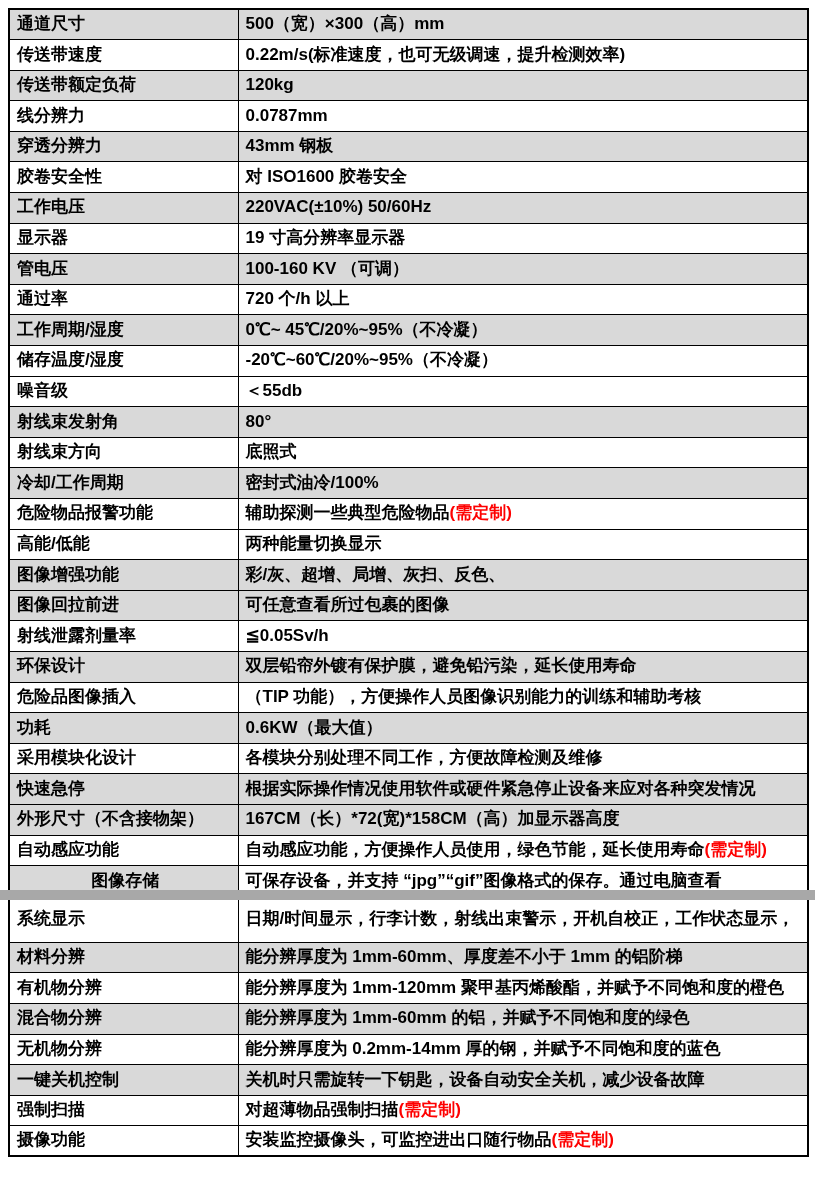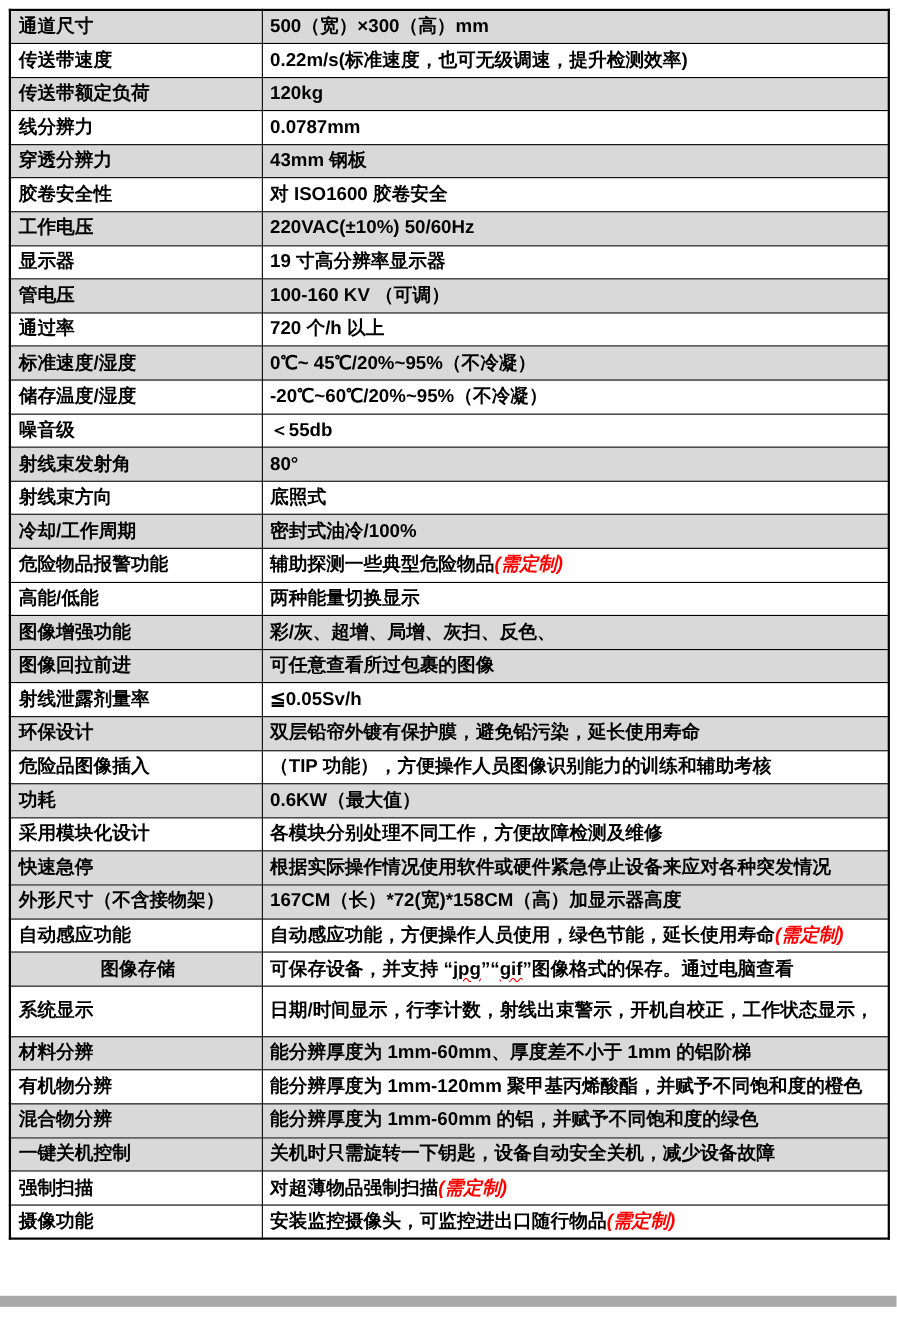--- a/index.html
+++ b/index.html
@@ -9,40 +9,40 @@
     --text:#000000;
     --strip:#a8a8a8;
   }
   html,body{margin:0;padding:0;}
   body{
     width:815px;height:1200px;background:#ffffff;
     font-family:"Liberation Sans", sans-serif;
     overflow:hidden;
   }
   .page{
-    position:relative;width:815px;height:1188px;
+    position:relative;width:815px;height:900px;
     box-sizing:border-box;padding:8px 8px 0 8px;background:#ffffff;
   }
   table.spec-table{
     border-collapse:collapse;width:799px;table-layout:fixed;
     border:2px solid var(--border);
   }
   col.c-label{width:229px;}
   col.c-value{width:570px;}
   td{
     border:1px solid var(--border);
     font-weight:bold;font-size:17px;color:var(--text);
     padding:1px 4px 1px 7px;vertical-align:middle;line-height:1.22;
     overflow:hidden;
   }
   tr{height:30.6px;}
   tr.tall{height:46px;}
   tr.shade-full td{background:var(--shade);}
   tr.shade-label td.label-cell{background:var(--shade);text-align:center;}
-  .part-red{color:var(--red);font-style:italic;}
+  .part-red{color:var(--red);}
   .part-wavy{
     text-decoration:underline;
     text-decoration-style:wavy;
     text-decoration-color:var(--red);
     text-decoration-thickness:1px;
     text-underline-offset:3px;
     text-align:right;
   }
   .bottom-strip{
     position:absolute;left:0;bottom:0;width:815px;height:10px;
@@ -93,21 +93,21 @@
         </tr>
         <tr class="shade-full">
           <td class="label-cell">管电压</td>
           <td class="value-cell"><span>100-160 KV （可调）</span></td>
         </tr>
         <tr class="shade-none">
           <td class="label-cell">通过率</td>
           <td class="value-cell"><span>720 个/h 以上</span></td>
         </tr>
         <tr class="shade-full">
-          <td class="label-cell">标准速度/湿度</td>
+          <td class="label-cell">工作周期/湿度</td>
           <td class="value-cell"><span>0℃~ 45℃/20%~95%（不冷凝）</span></td>
         </tr>
         <tr class="shade-none">
           <td class="label-cell">储存温度/湿度</td>
           <td class="value-cell"><span>-20℃~60℃/20%~95%（不冷凝）</span></td>
         </tr>
         <tr class="shade-none">
           <td class="label-cell">噪音级</td>
           <td class="value-cell"><span>＜55db</span></td>
         </tr>
@@ -183,20 +183,24 @@
           <td class="label-cell">材料分辨</td>
           <td class="value-cell"><span>能分辨厚度为 1mm-60mm、厚度差不小于 1mm 的铝阶梯</span></td>
         </tr>
         <tr class="shade-none">
           <td class="label-cell">有机物分辨</td>
           <td class="value-cell"><span>能分辨厚度为 1mm-120mm 聚甲基丙烯酸酯，并赋予不同饱和度的橙色</span></td>
         </tr>
         <tr class="shade-full">
           <td class="label-cell">混合物分辨</td>
           <td class="value-cell"><span>能分辨厚度为 1mm-60mm 的铝，并赋予不同饱和度的绿色</span></td>
+        </tr>
+        <tr class="shade-none">
+          <td class="label-cell">无机物分辨</td>
+          <td class="value-cell"><span>能分辨厚度为 0.2mm-14mm 厚的钢，并赋予不同饱和度的蓝色</span></td>
         </tr>
         <tr class="shade-full">
           <td class="label-cell">一键关机控制</td>
           <td class="value-cell"><span>关机时只需旋转一下钥匙，设备自动安全关机，减少设备故障</span></td>
         </tr>
         <tr class="shade-none">
           <td class="label-cell">强制扫描</td>
           <td class="value-cell"><span>对超薄物品强制扫描</span><span class="part-red">(需定制)</span></td>
         </tr>
         <tr class="shade-none">

